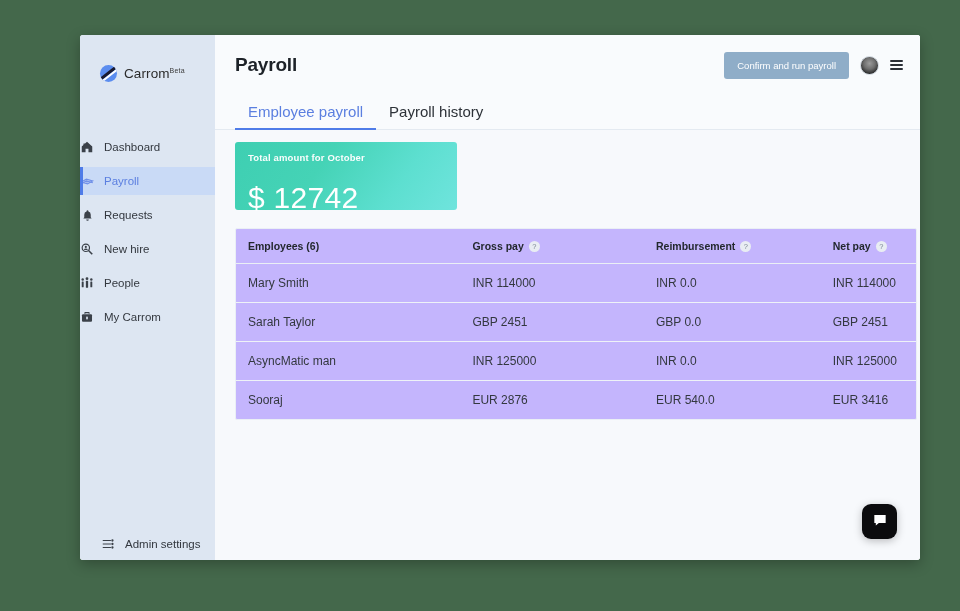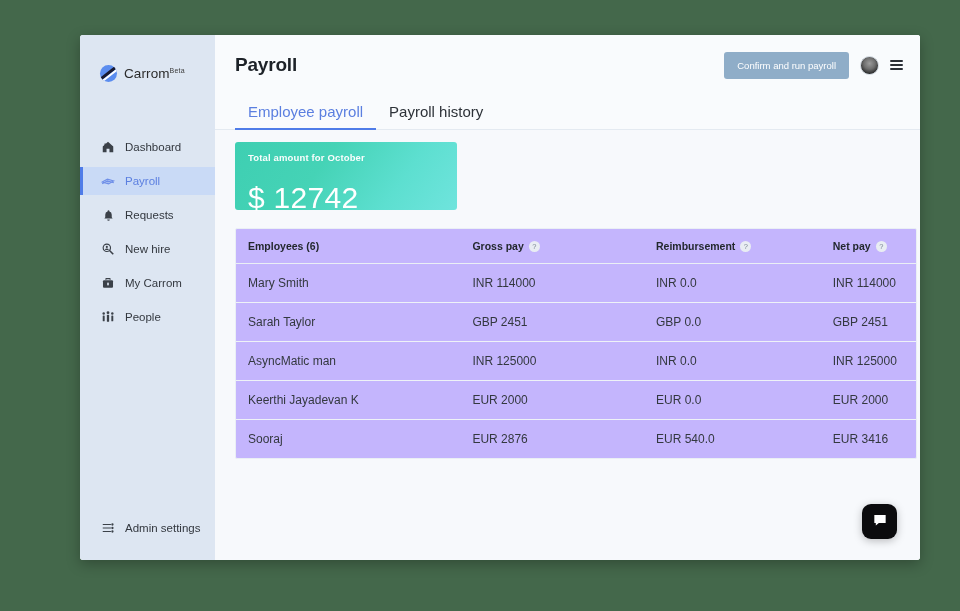--- a/index.html
+++ b/index.html
@@ -56,21 +56,21 @@
     font-size: 13.5px; color: #2b2b2b; letter-spacing: .1px;
   }
   .brand-beta {
     font-size: 7px; color: #3d3d3d; vertical-align: super;
     letter-spacing: .2px;
   }
 
   .nav { margin-top: 38px; }
   .nav-item {
     display: flex; align-items: center; gap: 10px;
-    height: 28px; padding-left: 21px;
+    height: 28px; 
     font-size: 11.5px; color: #33383f;
     position: relative; cursor: pointer;
     margin-bottom: 6px;
   }
   .nav-item.active {
     background: #c9daf6;
     color: #5b7fe0;
   }
   .nav-item.active::before {
     content:""; position:absolute; left:0; top:0;
@@ -80,21 +80,21 @@
     width: 14px; height: 14px; flex-shrink: 0;
     display: flex; align-items: center; justify-content: center;
     color: #3b4149;
   }
   .nav-item.active .nav-ico { color:#6f8fe8; }
   .nav-ico svg { display:block; }
 
   .admin-row {
     margin-top: auto;
     display: flex; align-items: center; gap: 10px;
-    padding: 0 0 25px 21px;
+    padding: 0 0 9px 21px;
     font-size: 11.5px; color: #33383f; cursor: pointer;
   }
 
   
   #main {
     flex: 1; display: flex; flex-direction: column;
     background: #f7f9fc; min-width: 0;
   }
   .topbar {
     height: 60px; background: #f9fbfd;
@@ -269,41 +269,41 @@
               <line x1="14.6" y1="14.6" x2="21" y2="21" stroke-width="2.6"></line>
               <circle cx="10" cy="8.4" r="1.8" fill="currentColor" stroke="none"></circle>
               <path d="M6.6 13.6 a3.6 3.6 0 0 1 6.8 0" fill="currentColor" stroke="none"></path>
             </svg>
         </span>
         <span>New hire</span>
       </div>
 
       <div class="nav-item">
         <span class="nav-ico">
-          <svg width="14" height="14" viewBox="0 0 24 24" fill="currentColor">
-              <path d="M9 3.5 h6 a1.6 1.6 0 0 1 1.6 1.6 v1.4 h-2 v-.9 h-5.2 v.9 h-2 V5.1 A1.6 1.6 0 0 1 9 3.5 Z"></path>
-              <rect x="3.4" y="7.2" width="17.2" height="13" rx="1.8"></rect>
-              <rect x="10.6" y="11.4" width="2.8" height="4.6" fill="#dde6f2"></rect>
-            </svg>
-        </span>
-        <span>My Carrom</span>
-      </div>
-
-      <div class="nav-item">
-        <span class="nav-ico">
           <svg width="15" height="14" viewBox="0 0 26 24" fill="currentColor">
               <circle cx="5" cy="5.4" r="2.3"></circle>
               <rect x="3.2" y="9" width="3.6" height="11" rx="1"></rect>
               <circle cx="13" cy="4" r="2.6"></circle>
               <rect x="10.9" y="8" width="4.2" height="13" rx="1.1"></rect>
               <circle cx="21" cy="5.4" r="2.3"></circle>
               <rect x="19.2" y="9" width="3.6" height="11" rx="1"></rect>
             </svg>
         </span>
         <span>People</span>
+      </div>
+
+      <div class="nav-item">
+        <span class="nav-ico">
+          <svg width="14" height="14" viewBox="0 0 24 24" fill="currentColor">
+              <path d="M9 3.5 h6 a1.6 1.6 0 0 1 1.6 1.6 v1.4 h-2 v-.9 h-5.2 v.9 h-2 V5.1 A1.6 1.6 0 0 1 9 3.5 Z"></path>
+              <rect x="3.4" y="7.2" width="17.2" height="13" rx="1.8"></rect>
+              <rect x="10.6" y="11.4" width="2.8" height="4.6" fill="#dde6f2"></rect>
+            </svg>
+        </span>
+        <span>My Carrom</span>
       </div>
 
     </nav>
 
     <div class="admin-row">
       <span class="nav-ico">
         <svg width="14" height="14" viewBox="0 0 24 24" fill="none" stroke="currentColor" stroke-width="1.9">
             <line x1="3" y1="6" x2="17" y2="6"></line>
             <line x1="3" y1="12" x2="17" y2="12"></line>
             <line x1="3" y1="18" x2="17" y2="18"></line>
@@ -366,26 +366,20 @@
               <td>GBP 0.0</td>
               <td>GBP 2451</td>
             </tr>
             <tr>
               <td>AsyncMatic man</td>
               <td>INR 125000</td>
               <td>INR 0.0</td>
               <td>INR 125000</td>
             </tr>
             <tr>
-              <td>Keerthi Jayadevan K</td>
-              <td>EUR 2000</td>
-              <td>EUR 0.0</td>
-              <td>EUR 2000</td>
-            </tr>
-            <tr>
               <td>Sooraj</td>
               <td>EUR 2876</td>
               <td>EUR 540.0</td>
               <td>EUR 3416</td>
             </tr>
           </tbody>
         </table>
       </div>
 
     </div>

